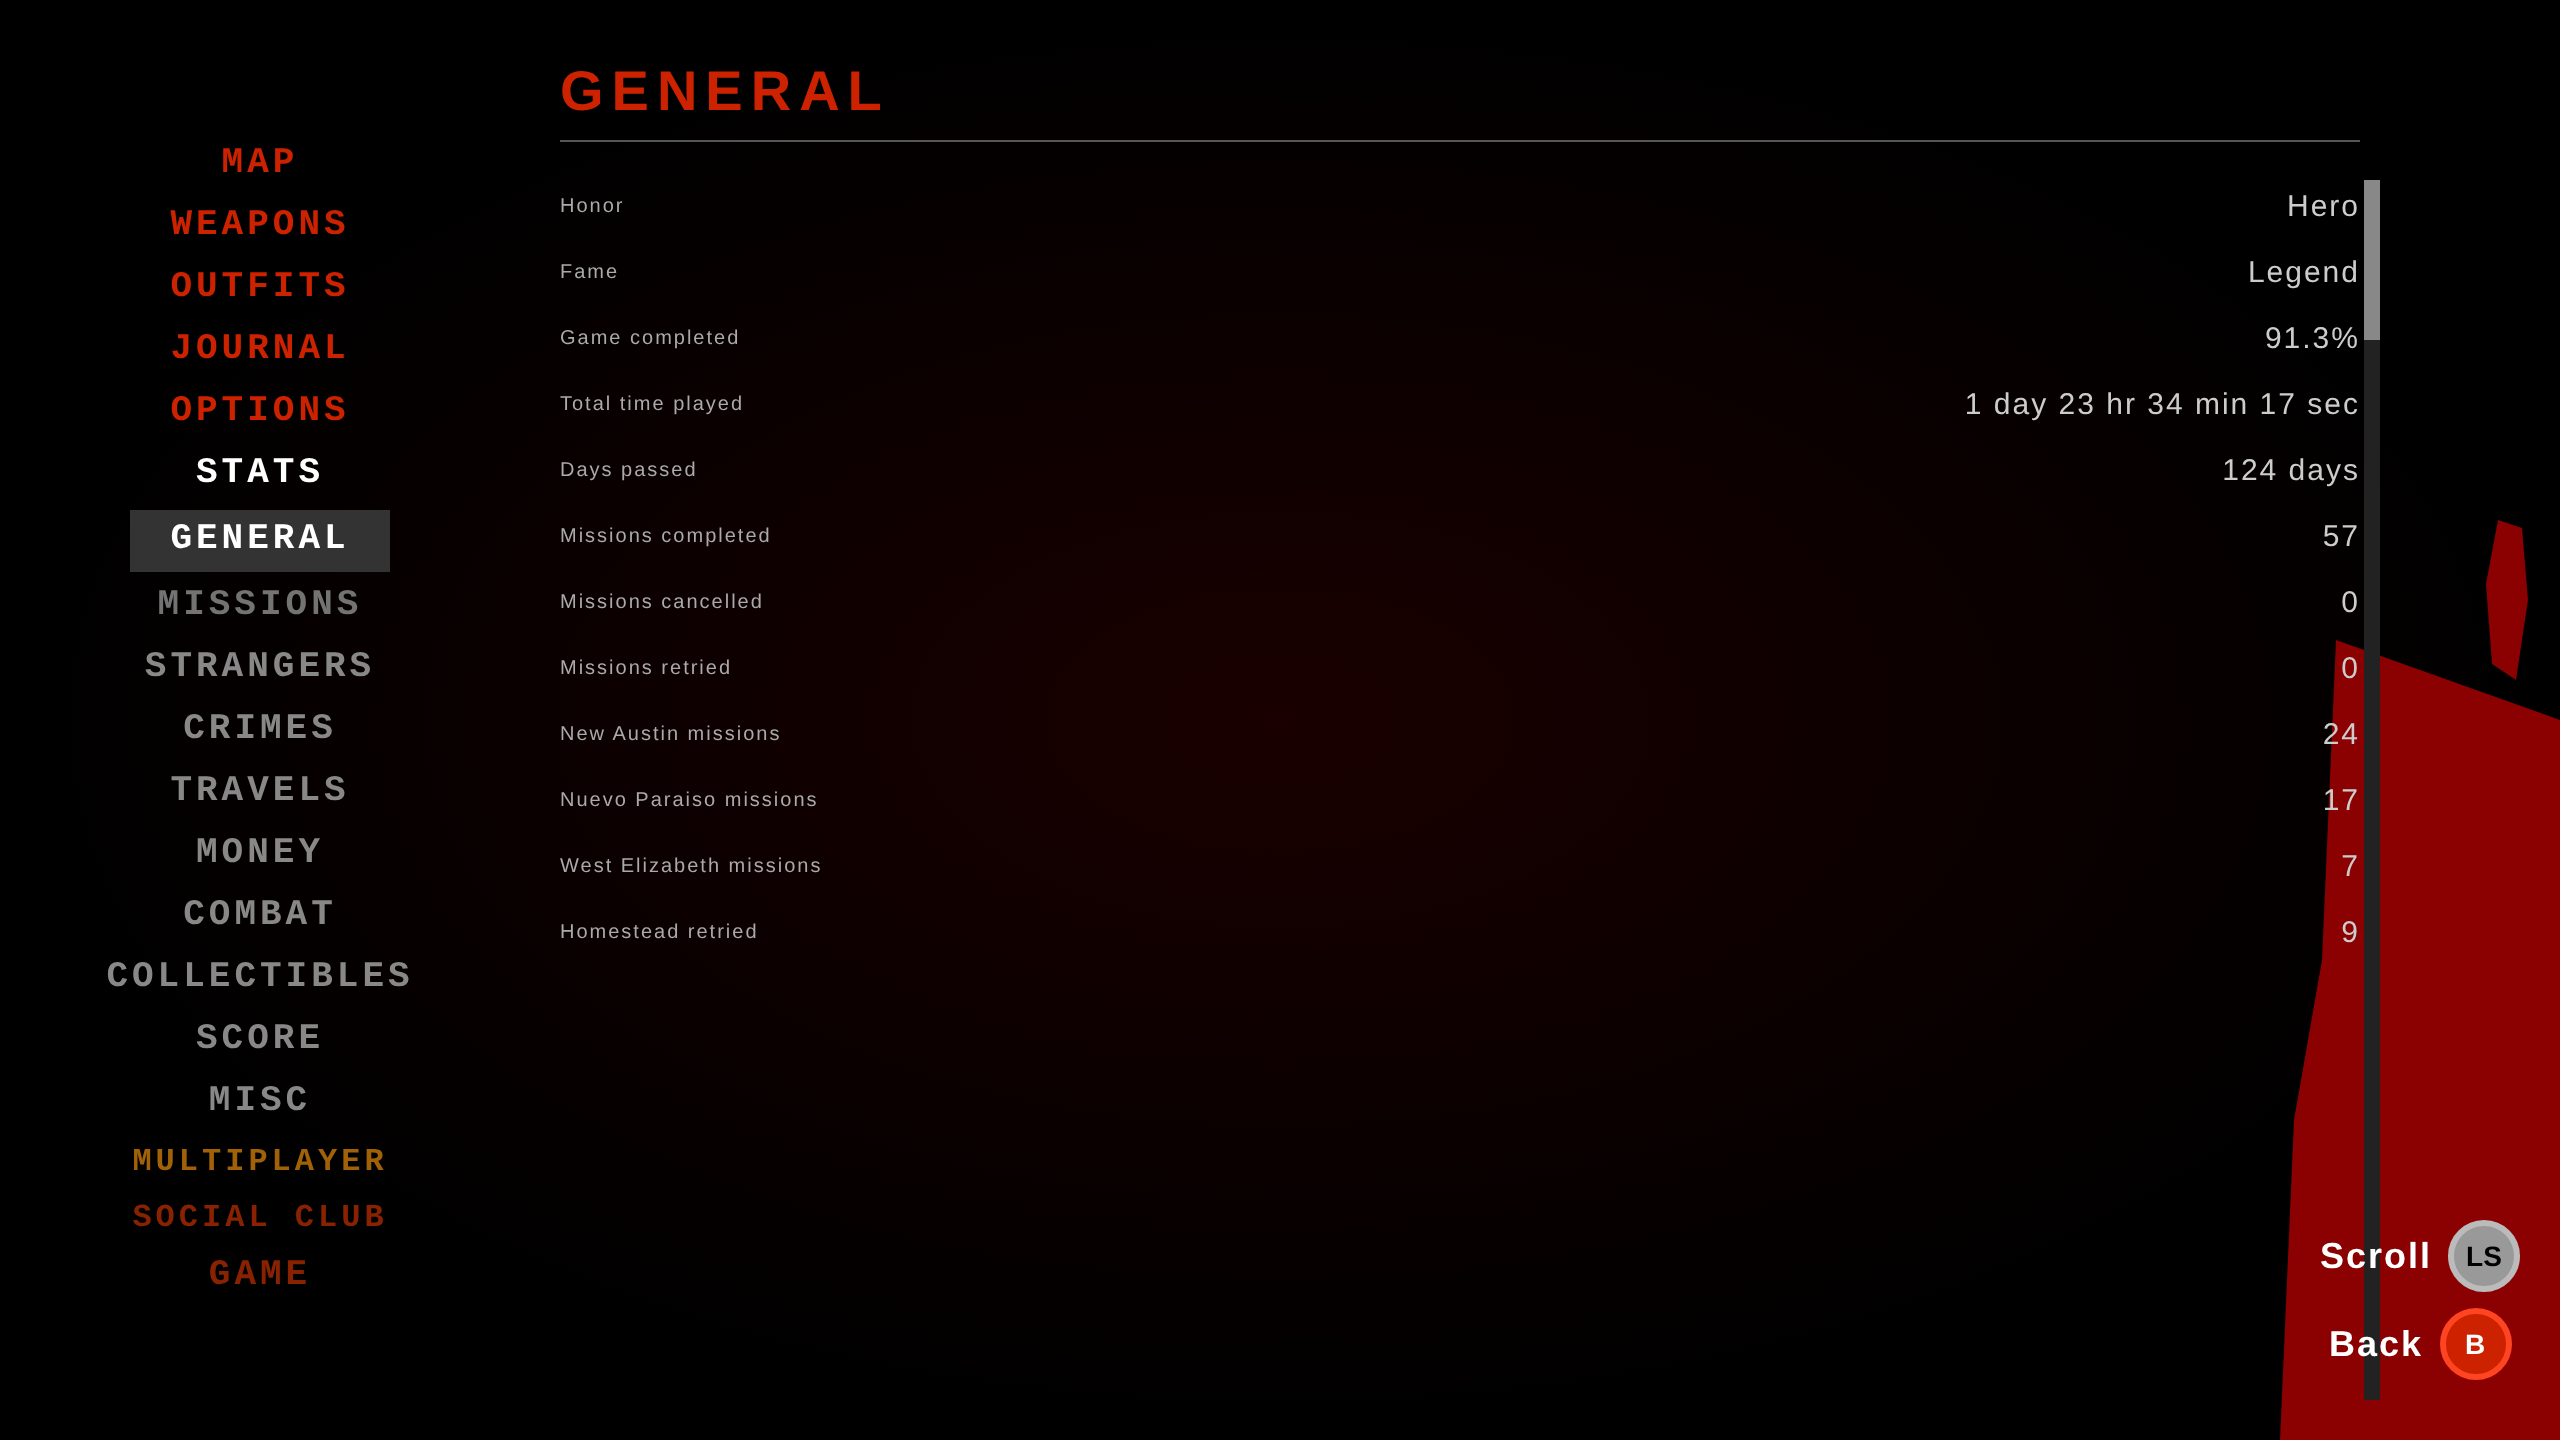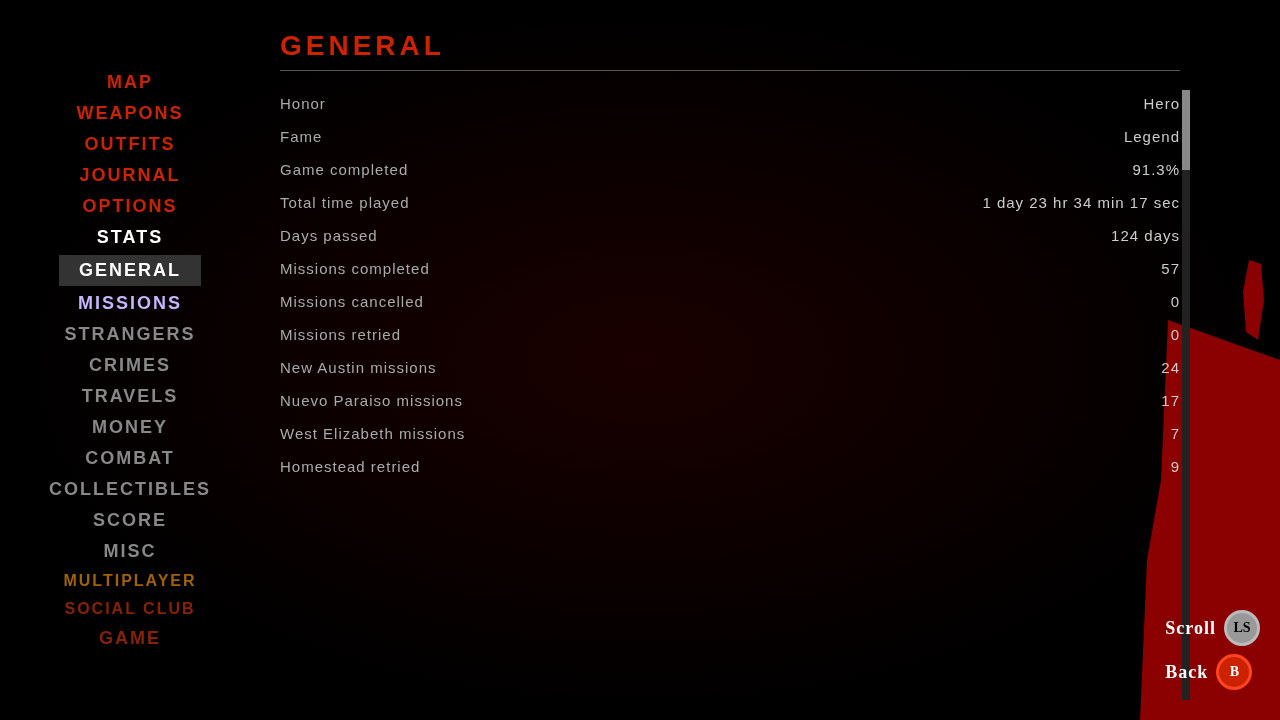--- a/index.html
+++ b/index.html
@@ -54,22 +54,21 @@
 
     
     .controls-panel {
       position: absolute;
       bottom: 30px;
       right: 20px;
       z-index: 10;
       display: flex;
       flex-direction: column;
       gap: 8px;
-      align-items: flex-start;
-      font-family: Liberation Serif, serif;
+      align-items: center;
     }
 
     .control-item {
       display: flex;
       align-items: center;
       gap: 8px;
     }
 
     .control-label {
       color: #fff;
@@ -120,20 +119,21 @@
     }
 
     .sidebar-item {
       font-size: 18px;
       font-weight: bold;
       letter-spacing: 2px;
       text-transform: uppercase;
       cursor: pointer;
       text-align: center;
       line-height: 1.5;
+      font-family: Liberation Mono, monospace;
     }
 
     .sidebar-item.red {
       color: #cc2200;
     }
 
     .sidebar-item.white {
       color: #ffffff;
     }
 
@@ -177,21 +177,21 @@
     .stat-row {
       display: flex;
       justify-content: space-between;
       align-items: center;
       padding: 8px 0;
       border-bottom: none;
     }
 
     .stat-label {
       color: #aaa;
-      font-size: 15px;
+      font-size: 10px;
       letter-spacing: 1px;
     }
 
     .stat-value {
       color: #ccc;
       font-size: 15px;
       letter-spacing: 1px;
       text-align: center;
     }
 
@@ -225,21 +225,21 @@
 </div>
 
 <nav class="sidebar">
   <div class="sidebar-item red">MAP</div>
   <div class="sidebar-item red">WEAPONS</div>
   <div class="sidebar-item red">OUTFITS</div>
   <div class="sidebar-item red">JOURNAL</div>
   <div class="sidebar-item red">OPTIONS</div>
   <div class="sidebar-item white">STATS</div>
   <div class="sidebar-item active">GENERAL</div>
-  <div class="sidebar-item" style="color:#c4b5fd">MISSIONS</div>
+  <div class="sidebar-item" style="color:#737373">MISSIONS</div>
   <div class="sidebar-item" style="color:#888">STRANGERS</div>
   <div class="sidebar-item" style="color:#888">CRIMES</div>
   <div class="sidebar-item" style="color:#888">TRAVELS</div>
   <div class="sidebar-item" style="color:#888">MONEY</div>
   <div class="sidebar-item" style="color:#888">COMBAT</div>
   <div class="sidebar-item" style="color:#888">COLLECTIBLES</div>
   <div class="sidebar-item" style="color:#888">SCORE</div>
   <div class="sidebar-item" style="color:#888">MISC</div>
   <div class="sidebar-item" style="color:#a16207; font-size:16px;">MULTIPLAYER</div>
   <div class="sidebar-item" style="color:#882200; font-size:16px;">SOCIAL CLUB</div>

